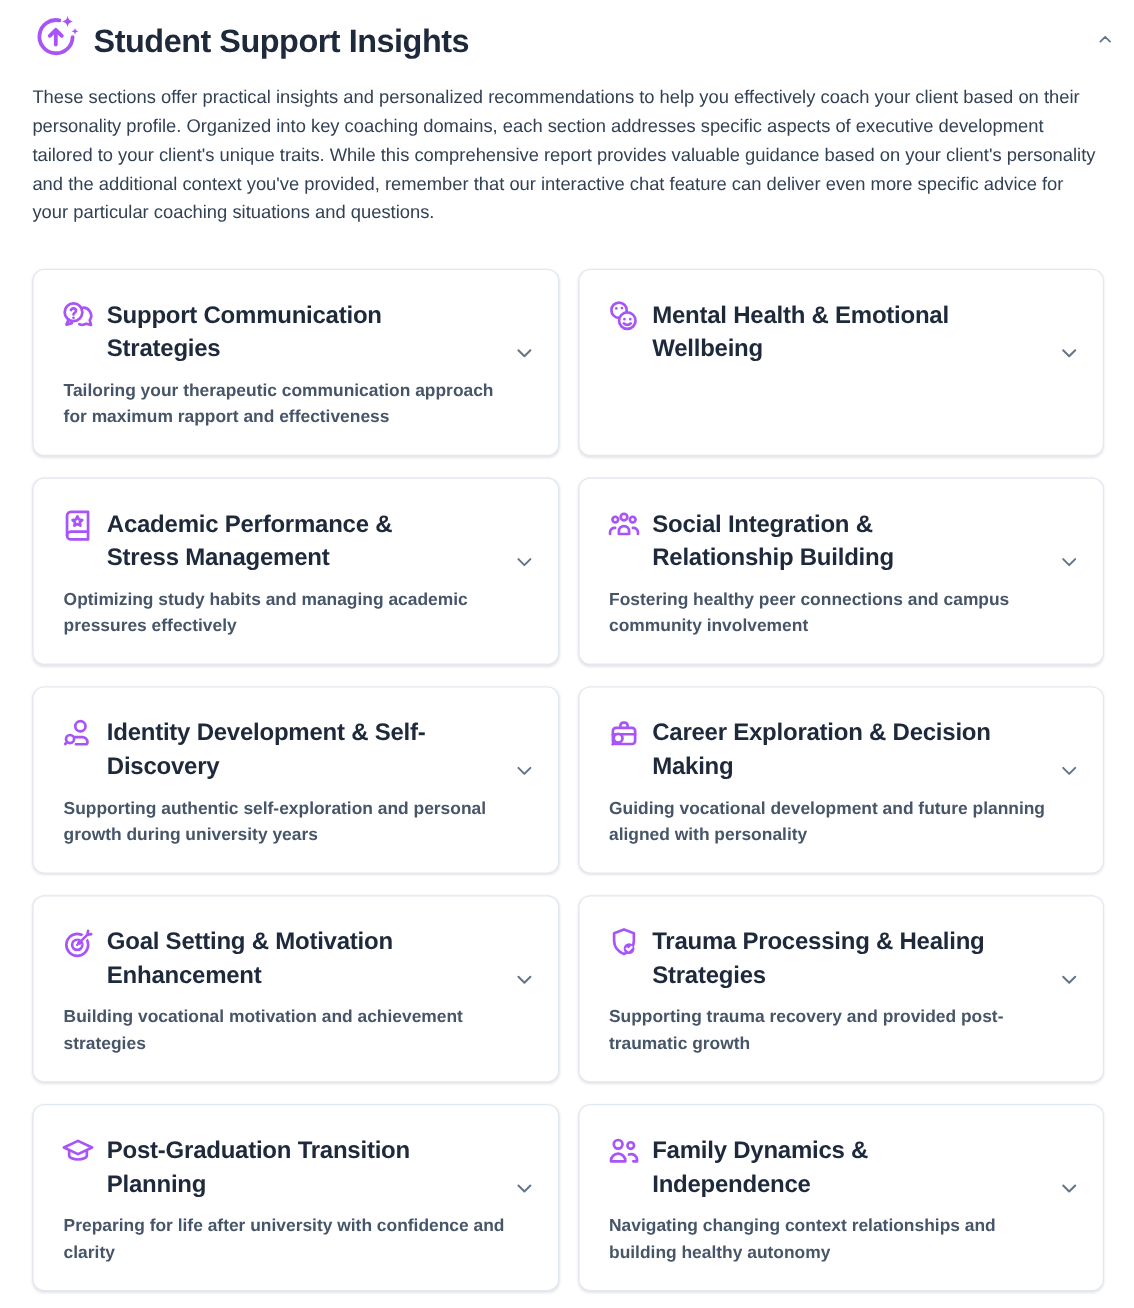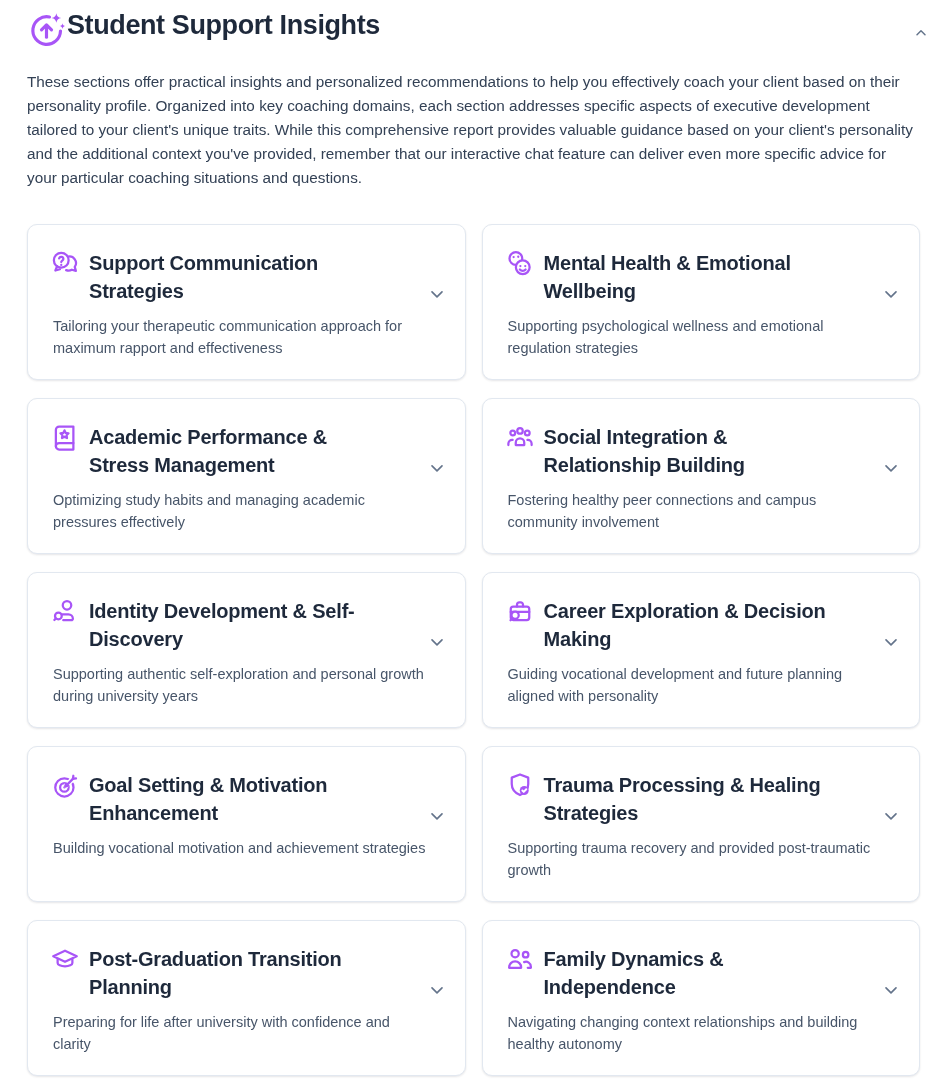--- a/index.html
+++ b/index.html
@@ -5,21 +5,21 @@
   * { margin:0; padding:0; box-sizing:border-box; }
   html,body { background:#ffffff; }
   body {
     width:945px; height:1090px; overflow:hidden;
     font-family:"Liberation Sans","DejaVu Sans",sans-serif;
     color:#1e293b; position:relative;
   }
   .page { padding:10px 25px 0 27px; position:relative; }
 
   
-  .hdr { display:flex; align-items:flex-start; }
+  .hdr { display:flex; align-items:flex-end; gap:11px; }
   .hdr-icon { width:40px; height:40px; flex:0 0 auto; display:inline-flex; }
   .hdr-title {
     font-size:27px; font-weight:700; letter-spacing:-0.4px; color:#1e293b;
   }
   .collapse-btn {
     position:absolute; top:24px; right:15px; width:18px; height:18px;
     background:none; border:none; cursor:pointer; display:inline-flex;
     align-items:center; justify-content:center; padding:0;
   }
 
@@ -45,21 +45,21 @@
   .card-title {
     font-size:20px; line-height:28px; font-weight:700; color:#1e293b;
     letter-spacing:-0.2px; max-width:292px;
   }
   .card-chevron {
     margin-left:auto; align-self:flex-end; flex:0 0 auto;
     display:inline-flex; margin-bottom:1px;
   }
   .card-desc {
     margin:11px 0 0 3px; max-width:375px;
-    font-size:14.5px; line-height:21.5px; color:#475569;
+    font-size:14.5px; line-height:21.5px; color:#475569;font-weight:bold;
   }
   svg { display:block; }
 </style>
 </head>
 <body>
 
 <div class="page">
 
   <div class="hdr">
     <span class="hdr-icon">
@@ -115,21 +115,20 @@
     <path d="M11.9 16.4a3.1 3.1 0 0 0 4.6 0"></path>
             </svg>
           </span>
       <h2 class="card-title">Mental Health &amp; Emotional Wellbeing</h2>
       <span class="card-chevron">
         <svg width="20" height="20" viewBox="0 0 24 24" fill="none" stroke="#64748b" stroke-width="2" stroke-linecap="round" stroke-linejoin="round">
           <path d="m6 9.5 6 6 6-6"></path>
         </svg>
       </span>
     </div>
-    <p class="card-desc">Supporting psychological wellness and emotional regulation strategies</p>
   </section>
 
   <section class="card">
     <div class="card-head">
       <span class="card-icon">
             <svg width="30" height="30" viewBox="0 0 24 24" fill="none" stroke="#a855f7" stroke-width="1.8" stroke-linecap="round" stroke-linejoin="round">
     <path d="M18.7 2.8v18.4H7.3a2.6 2.6 0 0 1-2.6-2.6V5.4a2.6 2.6 0 0 1 2.6-2.6z"></path>
     <path d="M4.7 18.6a2.6 2.6 0 0 1 2.6-2.6h11.4"></path>
     <path d="m11.6 5.9 1 2.02 2.23.33-1.61 1.57.38 2.22-2-1.05-2 1.05.38-2.22-1.61-1.57 2.23-.33z"></path>
             </svg>

